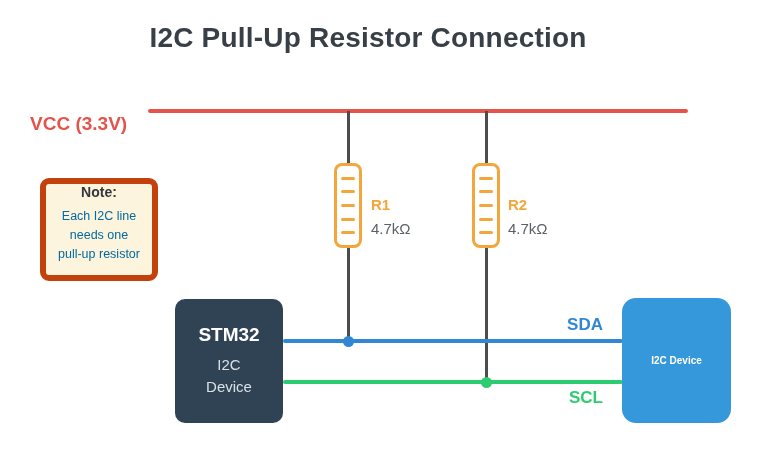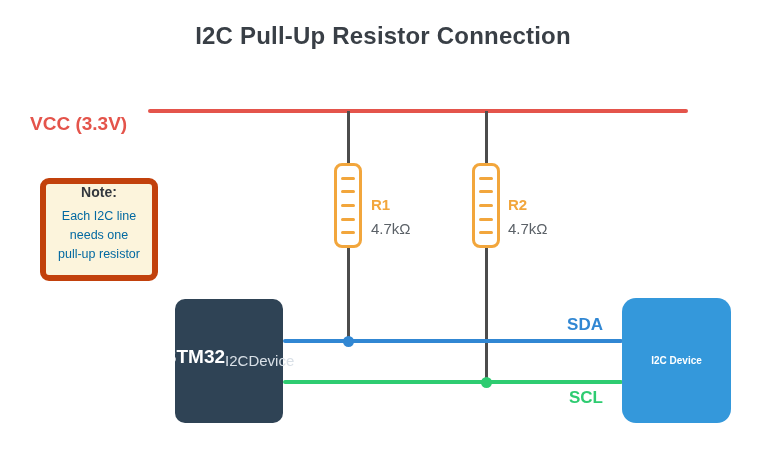--- a/index.html
+++ b/index.html
@@ -5,22 +5,22 @@
   * { margin:0; padding:0; box-sizing:border-box; }
   html,body { background:#ffffff; }
   body { font-family:"Liberation Sans", sans-serif; }
   #canvas {
     position:relative; width:766px; height:453px; background:#ffffff;
     overflow:hidden; margin:0 auto;
   }
   .abs { position:absolute; }
 
   
-  .title { left:33px; top:22px; width:700px; text-align:center;
-    font-size:24px; font-weight:bold; color:#393f46; letter-spacing:0.2px; }
+  .title { left:18px; top:22px; width:700px; text-align:center;
+    font-size:28px; font-weight:bold; color:#393f46; letter-spacing:0.2px; }
 
   
   .vcc-label { left:30px; top:113px; font-size:19px; font-weight:bold; color:#E4544B; }
   .vcc-line  { left:148px; top:109px; width:540px; height:4px; background:#E4544B; border-radius:2px; z-index:1; }
 
   
   .wire { width:3px; background:#4c4c4c; z-index:1; }
   .wire-r1 { left:347px; top:111px; height:230px; }
   .wire-r2 { left:485px; top:111px; height:272px; }
 
@@ -61,21 +61,21 @@
   .scl-dot { left:481px; top:377px; background:#2ECC71; }
 
   .bus-label { width:62px; text-align:right; font-size:17px; font-weight:bold; z-index:4; }
   .sda-label { left:541px; top:315px; color:#3187D3; }
   .scl-label { left:541px; top:388px; color:#2ECC71; }
 
   
   .master-box {
     left:175px; top:299px; width:108px; height:124px;
     background:#2F4355; border-radius:10px; z-index:2;
-    display:flex; flex-direction:row; align-items:center; justify-content:center;
+    display:flex; flex-direction:column; align-items:center; justify-content:center;
     color:#ffffff; text-align:right;
   }
   .master-name { font-size:19px; font-weight:bold; margin-bottom:8px; }
   .master-sub  { font-size:15px; color:#d9e0e7; line-height:22px; }
 
   .device-box {
     left:622px; top:298px; width:109px; height:125px;
     background:#3498DB; border-radius:14px; z-index:4;
     display:flex; align-items:center; justify-content:center;
     color:#ffffff; font-size:10px; font-weight:bold;

